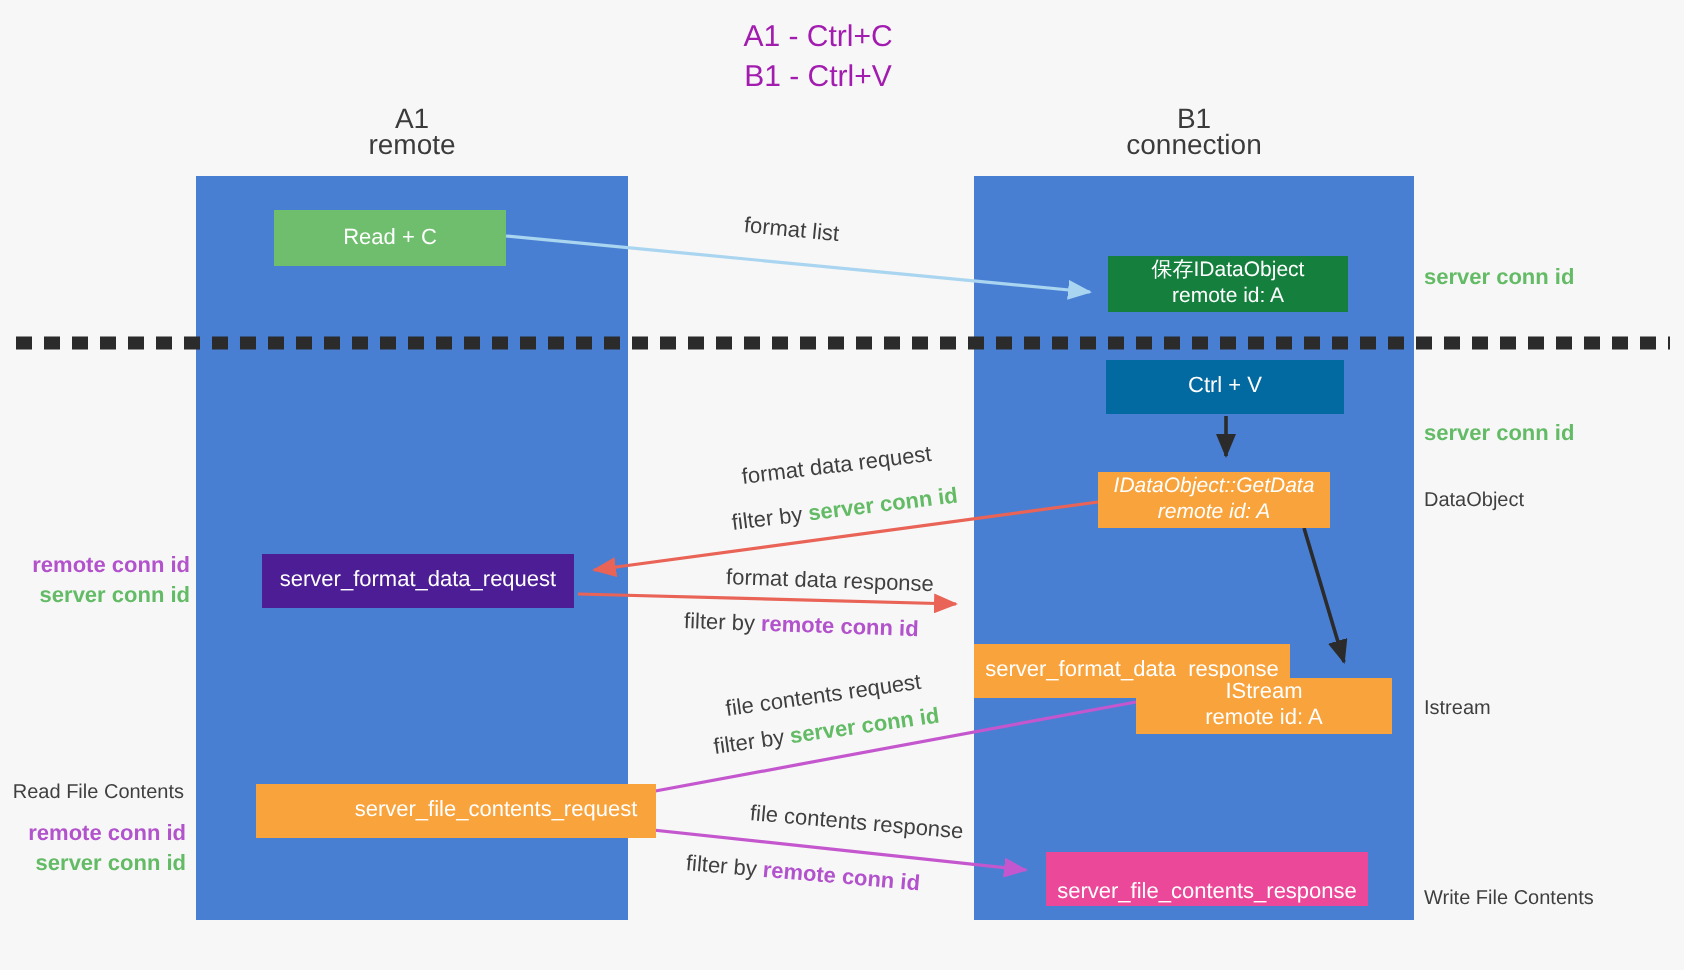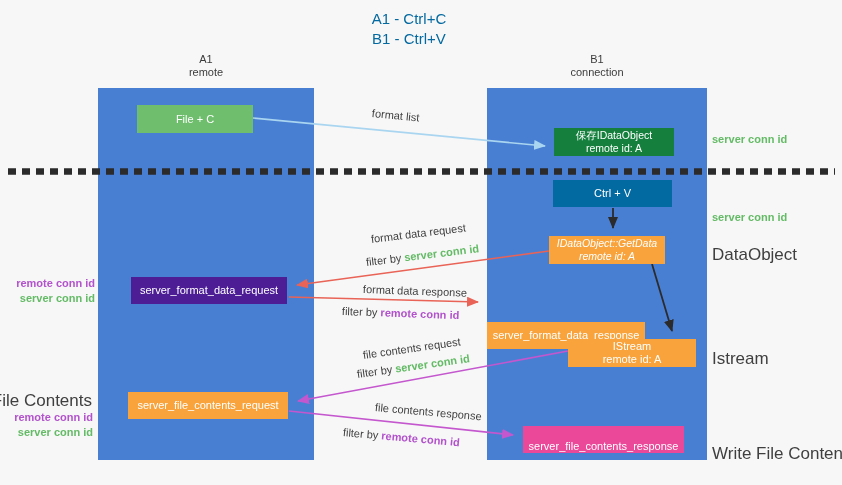--- a/index.html
+++ b/index.html
@@ -3,31 +3,31 @@
 <meta charset="utf-8">
 <style>
   html,body { margin:0; padding:0; }
   body { font-family:"Liberation Sans", sans-serif; }
   #canvas {
     position:relative; width:842px; height:485px;
     background:#f7f7f7; overflow:hidden;
     font-family:"Liberation Sans", sans-serif;
   }
   .title-block { position:absolute; left:289px; top:9px; width:240px; text-align:center;
-    font-size:15px; line-height:20px; color:#0369a1; }
-  .col-header { position:absolute; text-align:center; font-size:11px; line-height:13px; color:#3b3b3b; }
+    font-size:15px; line-height:20px; color:#a21caf; }
+  .col-header { position:absolute; text-align:center; font-size:14px; line-height:13px; color:#3b3b3b; }
   .column { position:absolute; top:88px; height:372px; z-index:1; }
   svg.overlay { position:absolute; left:0; top:0; z-index:2; pointer-events:none; }
   .box { position:absolute; z-index:3; display:flex; flex-direction:column; align-items:center;
     justify-content:center; color:#ffffff; font-size:11px; text-align:center; line-height:13px; }
   .box .bl { white-space:nowrap; }
   .lbl { position:absolute; z-index:3; font-size:11px; color:#3f3f3f; white-space:nowrap;
     transform-origin:left center; }
   .lbl b { font-weight:bold; }
-  .rlabel { position:absolute; z-index:3; font-size:17px; color:#3f3f3f; white-space:nowrap; }
+  .rlabel { position:absolute; z-index:3; font-size:10px; color:#3f3f3f; white-space:nowrap; }
   .rlabel.bold { font-weight:bold; font-size:11px; }
   .leftgroup { text-align:right; line-height:14.5px; font-weight:bold; font-size:11px; }
 </style>
 </head>
 <body>
 
 <div id="canvas">
 
   <div class="title-block">
     <div>A1 - Ctrl+C</div>
@@ -73,21 +73,21 @@
     <line x1="289" y1="297" x2="478" y2="302" stroke-width="1.6" marker-end="url(#mk-red)" stroke="#e96356"></line>
 
     <line x1="652" y1="264" x2="672" y2="331" stroke-width="1.8" marker-end="url(#mk-black)" stroke="#2b2b2b"></line>
 
     <line x1="568" y1="351" x2="298" y2="401" stroke-width="1.6" marker-end="url(#mk-magenta)" stroke="#c457ce"></line>
 
     <line x1="289" y1="411" x2="513" y2="435" stroke-width="1.6" marker-end="url(#mk-magenta)" stroke="#c457ce"></line>
   </svg>
 
   <div class="box" style="left: 137px; top: 105px; width: 116px; height: 28px; background-color: rgb(111, 190, 110);">
-    <span class="bl">File + C</span>
+    <span class="bl">Read + C</span>
   </div>
 
   <div class="box" style="left: 554px; top: 128px; width: 120px; height: 28px; font-size: 10.5px; background-color: #15803d;">
     <span class="bl">保存IDataObject</span>
     <span class="bl">remote id: A</span>
   </div>
 
   <div class="box" style="left: 553px; top: 180px; width: 119px; height: 27px; background-color: #0369a1;">
     <span class="bl">Ctrl + V</span>
   </div>
@@ -103,21 +103,21 @@
 
   <div class="box" style="left: 487px; top: 289px; width: 158px; height: 27px; background-color: rgb(248, 163, 59); margin-top: 33px;">
     <span class="bl">server_format_data_response</span>
   </div>
 
   <div class="box" style="left: 568px; top: 339px; width: 128px; height: 28px; background-color: rgb(248, 163, 59);">
     <span class="bl">IStream</span>
     <span class="bl">remote id: A</span>
   </div>
 
-  <div class="box" style="left: 128px; top: 392px; width: 160px; height: 27px; background-color: rgb(248, 163, 59);">
+  <div class="box" style="left: 128px; top: 392px; width: 160px; height: 27px; background-color: rgb(248, 163, 59); padding-left: 40px;">
     <span class="bl">server_file_contents_request</span>
   </div>
 
   <div class="box" style="left: 523px; top: 426px; width: 161px; height: 27px; background-color: #ec4899; justify-content: flex-end;">
     <span class="bl">server_file_contents_response</span>
   </div>
 
   <div class="lbl" style="left:372px;top:107px;transform:rotate(5.5deg);">format list</div>
 
   <div class="lbl" style="left:371px;top:233px;transform:rotate(-7deg);">format data request</div>

